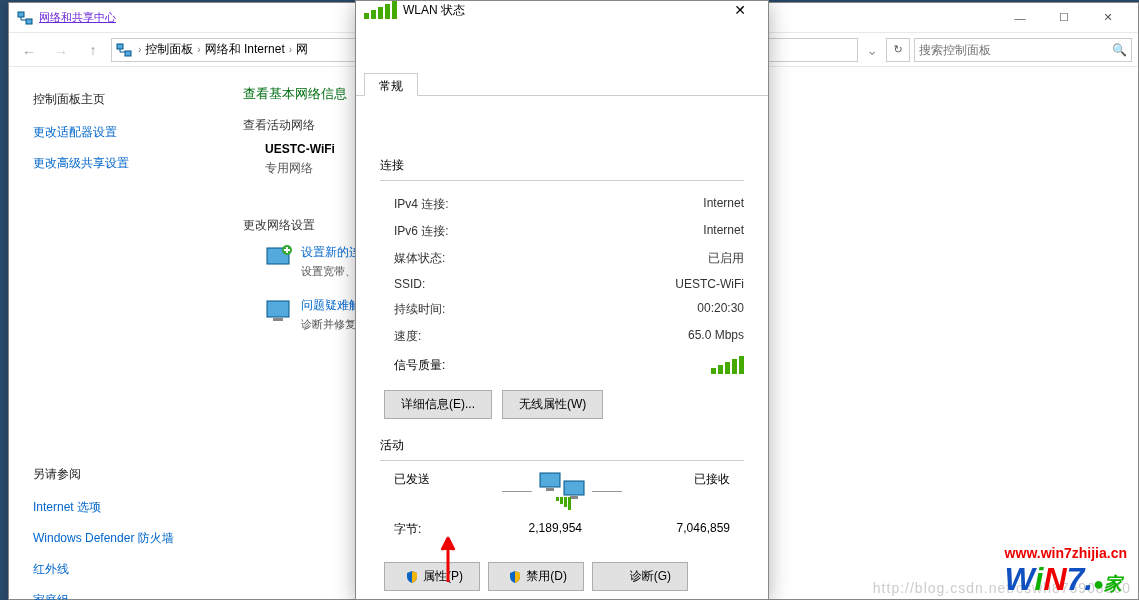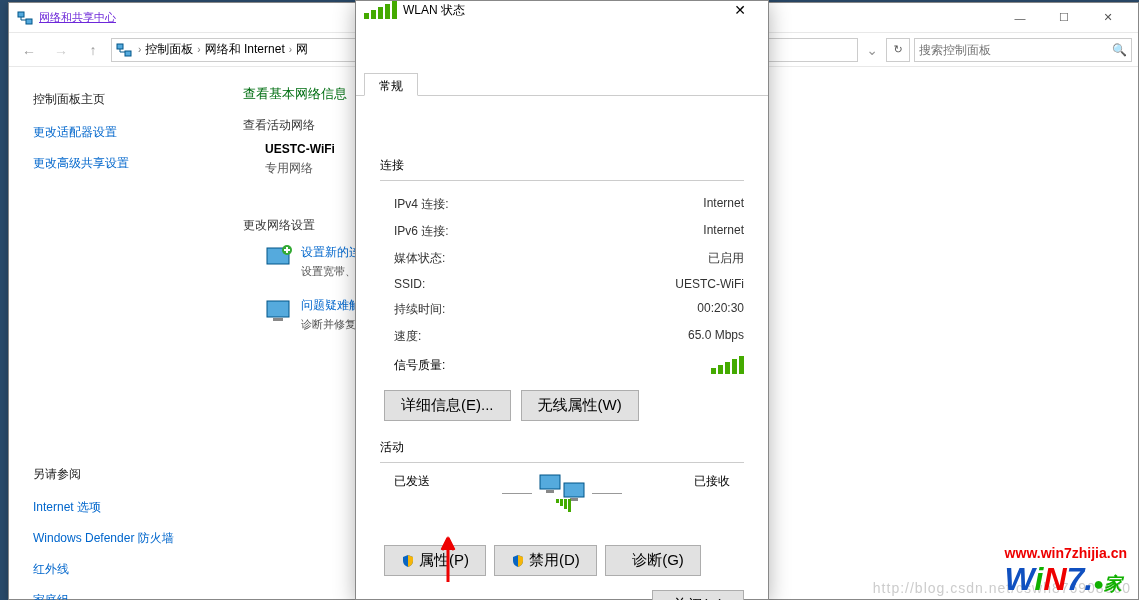--- a/index.html
+++ b/index.html
@@ -60,21 +60,21 @@
 .kv { display: flex; justify-content: space-between; margin: 5px 0 5px 14px; }
 .kv .k { color: #333; }
 .kv .v { color: #333; }
 
 .sig-quality { display: flex; justify-content: space-between; align-items: flex-end; margin: 6px 0 10px 14px; }
 .sig-bars { display: flex; align-items: flex-end; gap: 2px; }
 .sig-bars span { width: 5px; background: #4a0; display: inline-block; }
 .b1 { height: 6px; } .b2 { height: 9px; } .b3 { height: 12px; } .b4 { height: 15px; } .b5 { height: 18px; }
 
 .btn-row { display: flex; gap: 10px; margin: 6px 0 14px 4px; }
-.btn { padding: 5px 16px; font-size: 15px; background: #e1e1e1; border: 1px solid #adadad; cursor: default; display: inline-flex; align-items: center; gap: 4px; }
+.btn { padding: 5px 16px; font-size: 12px; background: #e1e1e1; border: 1px solid #adadad; cursor: default; display: inline-flex; align-items: center; gap: 4px; }
 
 .activity { margin-top: 4px; }
 .activity .cols { display: flex; align-items: flex-start; justify-content: space-between; margin: 8px 14px 10px 14px; }
 .activity .label { font-size: 12px; }
 .activity .mid { display: flex; align-items: center; gap: 6px; }
 .activity .dash { width: 30px; border-top: 1px solid #999; }
 
 .bytes-row { display: flex; margin: 2px 14px; }
 .bytes-row .lbl { width: 70px; }
 .bytes-row .sent { flex: 1; text-align: right; padding-right: 30px; }
@@ -263,20 +263,25 @@
                 <rect width="3" height="4" fill="#4a0"></rect>
                 <rect x="4" width="3" height="7" fill="#4a0"></rect>
                 <rect x="8" width="3" height="10" fill="#4a0"></rect>
                 <rect x="12" width="3" height="13" fill="#4a0"></rect>
               </g>
           </svg>
           <div class="dash"></div>
         </div>
         <span class="label">已接收</span>
       </div>
+      <div class="bytes-row">
+        <span class="lbl">字节:</span>
+        <span class="sent">2,189,954</span>
+        <span class="recv">7,046,859</span>
+      </div>
     </div>
 
     <div class="action-row">
       <button class="btn">
         <svg class="shield" viewBox="0 0 14 14">
             <path d="M7 1l5 2v4c0 3-2 5-5 6-3-1-5-3-5-6V3z" fill="#0a66c2"></path>
             <path d="M7 1l5 2v4c0 3-2 5-5 6V1z" fill="#f5b50a"></path>
           </svg>
         <span>属性(P)</span>
       </button>

